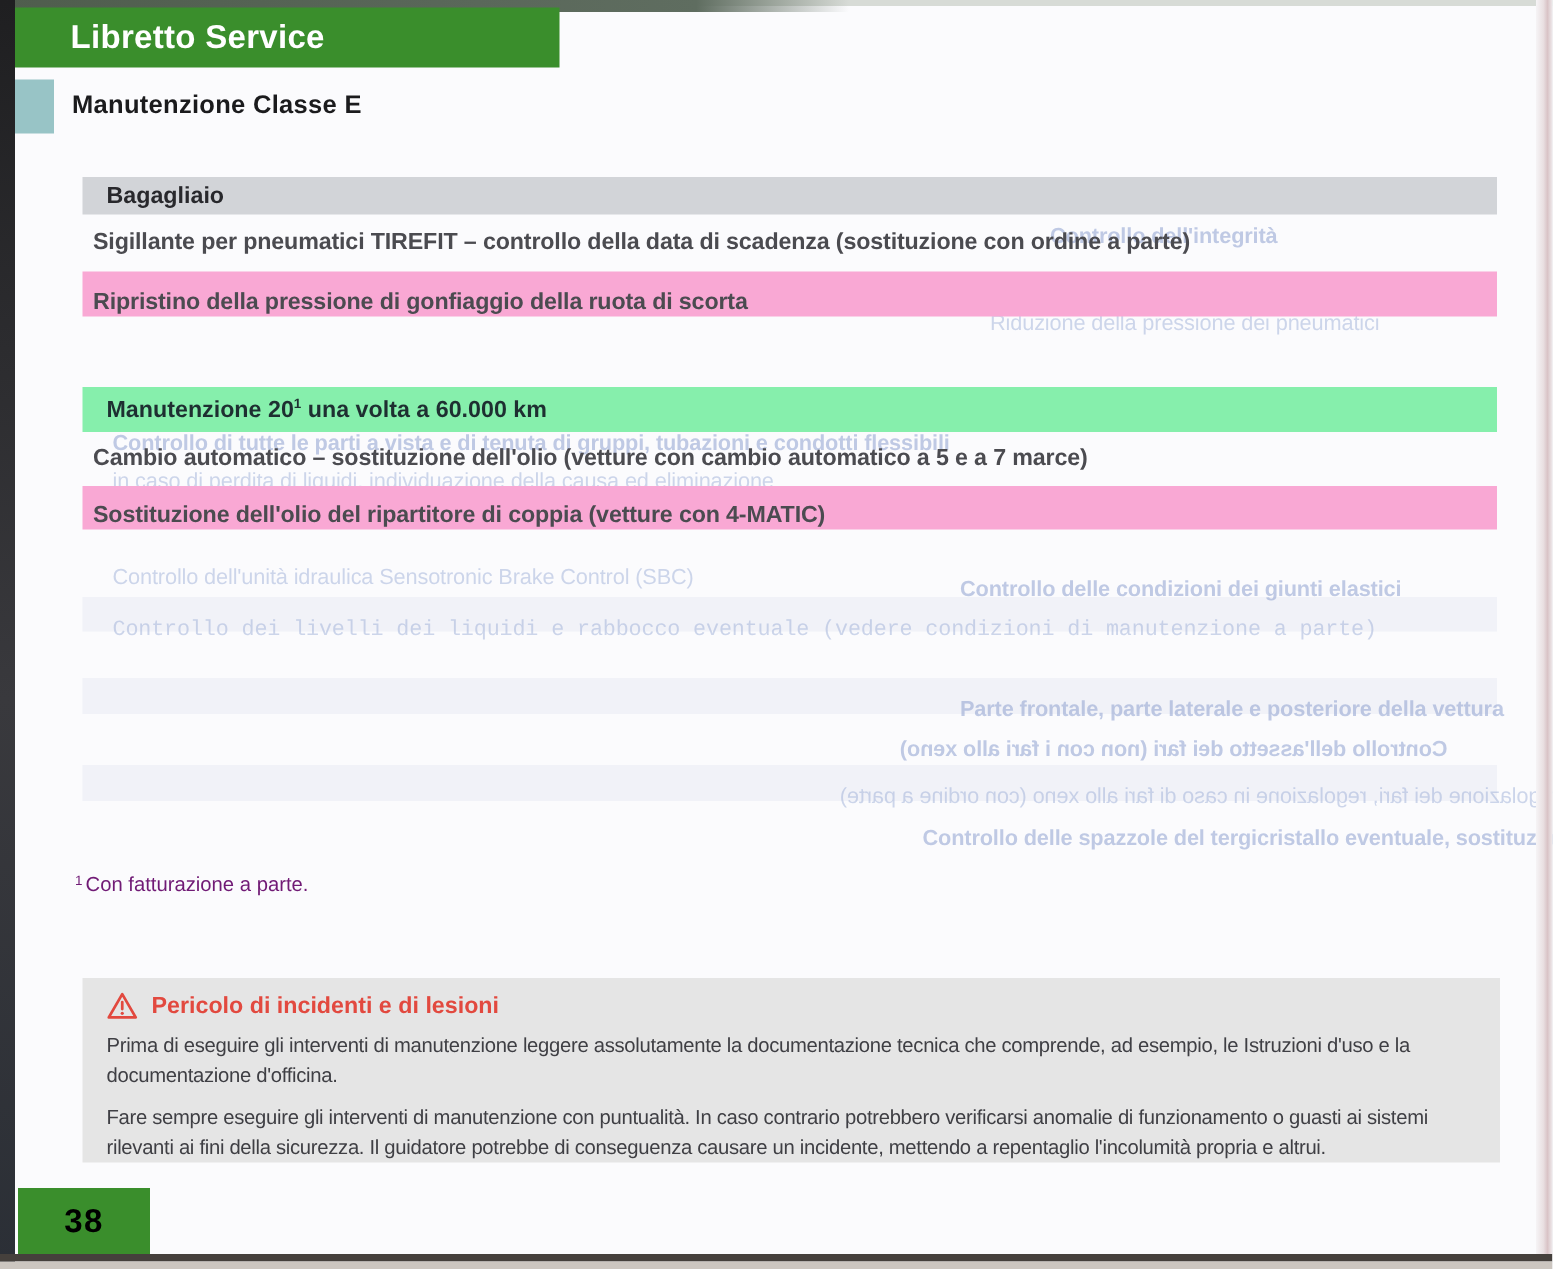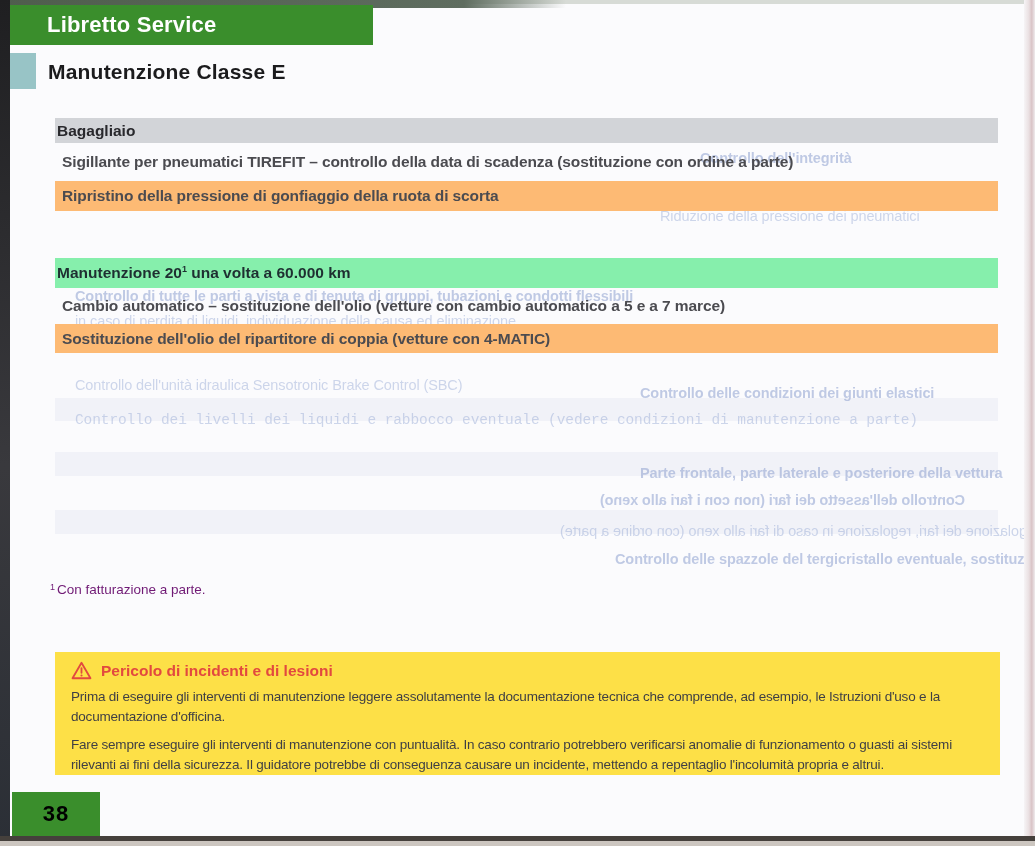--- a/index.html
+++ b/index.html
@@ -19,47 +19,47 @@
   .right-edge{right:0;top:0;width:11px;height:840px;
     background:linear-gradient(to right,#f6f4f6 0%,#e9dfe1 45%,#d9c3c6 70%,#efebed 100%);}
   .bottom-dark{left:0;top:836px;width:1035px;height:5px;background:#45403c;}
   .bottom-light{left:0;top:841px;width:1035px;height:5px;background:#ccc6c0;}
 
   
   .green-bar{left:10px;top:5px;width:363px;height:40px;background:#3a8e2c;
     display:flex;align-items:center;padding-left:37px;box-sizing:border-box;}
   .green-bar .t{color:#ffffff;font-size:22px;font-weight:700;letter-spacing:.2px;}
   .teal-square{left:10px;top:53px;width:26px;height:36px;background:#98c4c6;}
-  .page-subtitle{left:48px;top:60px;font-size:21px;font-weight:700;color:#1b1b1d;letter-spacing:.2px;}
+  .page-subtitle{left:48px;top:60px;font-size:17px;font-weight:700;color:#1b1b1d;letter-spacing:.2px;}
 
   
   .section{left:55px;width:943px;}
-  .sec-header{display:flex;align-items:center;padding-left:2px;
+  .sec-header{display:flex;align-items:center;padding-left:16px;
     font-weight:700;font-size:15.5px;color:#28282c;}
   .hdr-gray{background:#d2d4d8;height:25px;}
   .hdr-teal{background:#86efac;height:30px;color:#1e2f31;}
   .srow{display:flex;align-items:center;padding-left:7px;font-size:15.5px;
     color:#4b4b50;letter-spacing:-0.1px;white-space:nowrap;font-weight:bold;}
-  .srow.stripe{background:#fdba74;}
+  .srow.stripe{background:#f9a8d4;align-items:flex-end;}
   .h36{height:36px;} .h38{height:38px;} .h30{height:30px;} .h29{height:29px;}
   sup.s{font-size:9px;vertical-align:6px;}
 
   
   .gband{left:55px;width:943px;background:#edeff6;opacity:.75;}
   .ghost{position:absolute;font-size:14.5px;color:#9fb0d8;opacity:.5;
     white-space:nowrap;letter-spacing:-0.1px;}
   .ghost.b{font-weight:700;color:#8fa2d0;opacity:.55;}
   .ghost.mir{transform:scaleX(-1);}
 
   
   .footnote{left:50px;top:582px;font-size:13.5px;color:#701a75;}
   .footnote sup{font-size:9px;vertical-align:4px;margin-right:2px;}
 
   
-  .warnbox{left:55px;top:652px;width:945px;height:123px;background:#fde047;
+  .warnbox{left:55px;top:652px;width:945px;height:123px;background:#e5e5e5;
     box-sizing:border-box;padding:9px 14px 8px 14px;}
   .warn-title{display:flex;align-items:center;gap:9px;color:#e2493f;
     font-weight:700;font-size:15.5px;margin-left:2px;}
   .warn-title svg{display:block;}
   .warnbox p{margin:7px 0 0 2px;font-size:13.5px;line-height:1.5;color:#3f3f44;
     max-width:915px;letter-spacing:-0.2px;}
 
   
   .pagenum{left:12px;top:792px;width:88px;height:44px;background:#3a8e2c;
     display:flex;align-items:center;justify-content:center;

